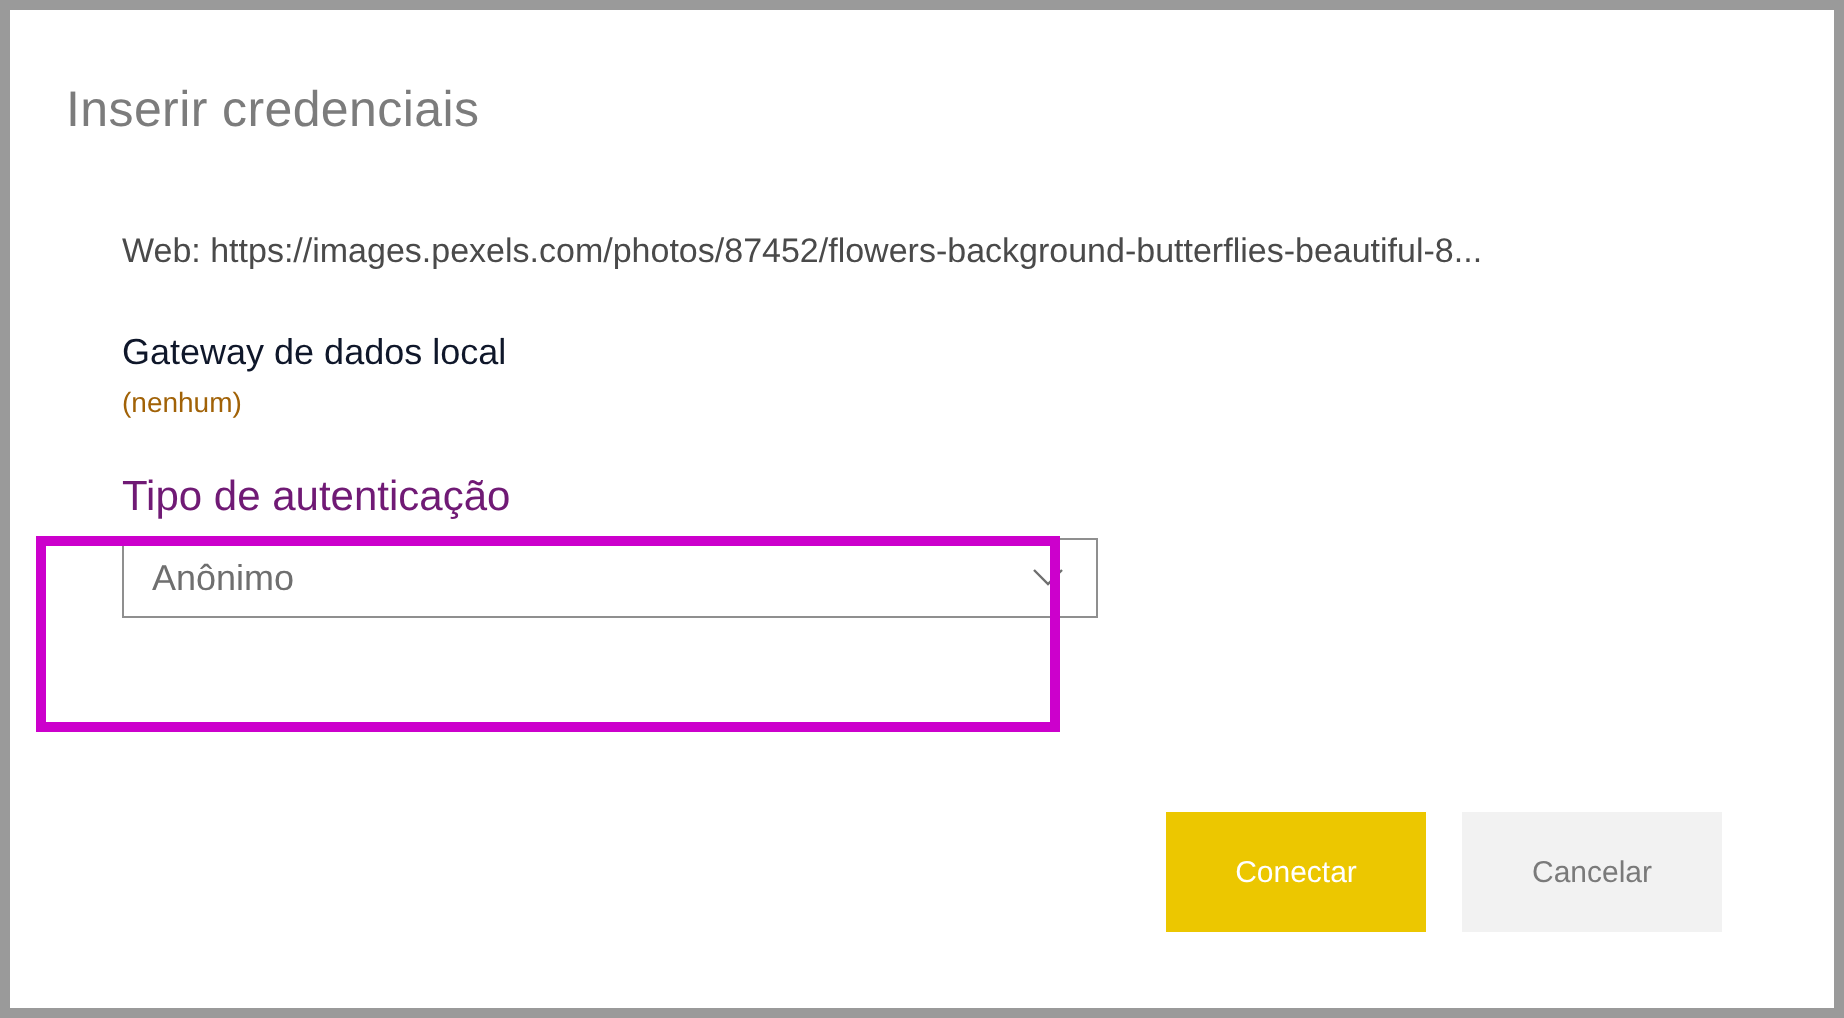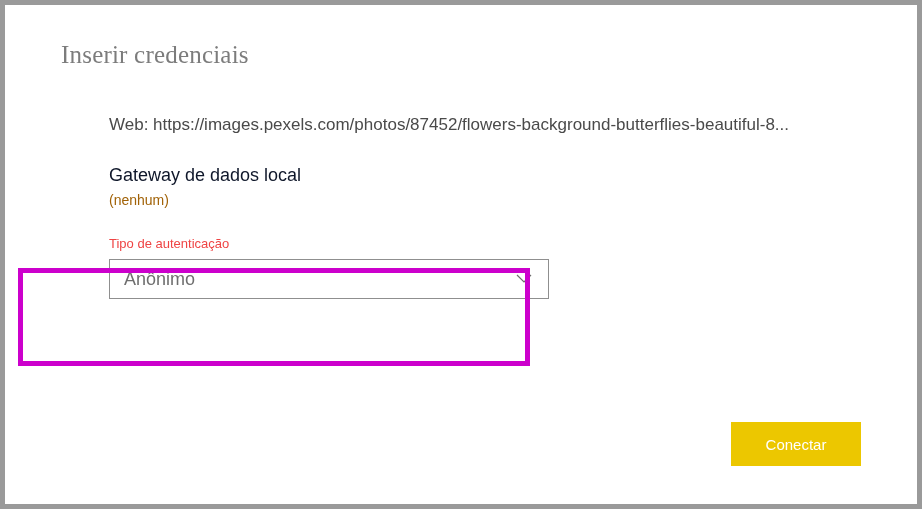--- a/index.html
+++ b/index.html
@@ -21,27 +21,25 @@
       left: 5px;
       right: 5px;
       bottom: 5px;
       background: #ffffff;
       padding: 0;
     }
     .dialog-title {
       font-size: 25px;
       font-weight: 300;
       color: #7c7c7c;
-      padding: 36px 0 0 56px;
+      padding: 36px 0 0 28px;
       letter-spacing: 0.2px;
-      font-family: Liberation Serif, serif;
     }
     .content {
       padding: 0 56px;
-      margin-left: 48px;
     }
     .url-line {
       margin-top: 46px;
       font-size: 17px;
       color: #4a4a4a;
       white-space: nowrap;
       overflow: hidden;
       text-overflow: ellipsis;
     }
     .section-label {
@@ -61,28 +59,28 @@
       top: 263px;
       width: 512px;
       height: 98px;
       border: 5px solid #cc00cc;
       pointer-events: none;
     }
     .field-group {
       margin-top: 28px;
     }
     .field-label {
-      font-size: 13px;
-      color: #ef4444;
+      font-size: 21px;
+      color: #701a75;
       margin-bottom: 8px;
       display: block;
     }
     .select-wrap {
       position: relative;
-      width: 440px;
+      width: 488px;
     }
     .select-box {
       width: 100%;
       height: 40px;
       border: 1px solid #8f8f8f;
       background: #ffffff;
       font-size: 18px;
       color: #6f6f6f;
       padding: 0 40px 0 14px;
       text-align: left;
@@ -109,21 +107,21 @@
     }
     .button-row {
       position: absolute;
       bottom: 38px;
       right: 56px;
       display: flex;
       gap: 18px;
     }
     .btn {
       min-width: 130px;
-      height: 44px;
+      height: 60px;
       border: none;
       font-size: 15px;
       font-family: inherit;
       cursor: pointer;
       padding: 0 24px;
     }
     .btn-primary {
       background: #ECC700;
       color: #ffffff;
     }
@@ -157,15 +155,16 @@
           </svg>
         </span>
       </div>
     </div>
   </div>
 
   <div class="highlight-box"></div>
 
   <div class="button-row">
     <button class="btn btn-primary">Conectar</button>
+    <button class="btn btn-secondary">Cancelar</button>
   </div>
 
 </div>
 
 </body></html>

